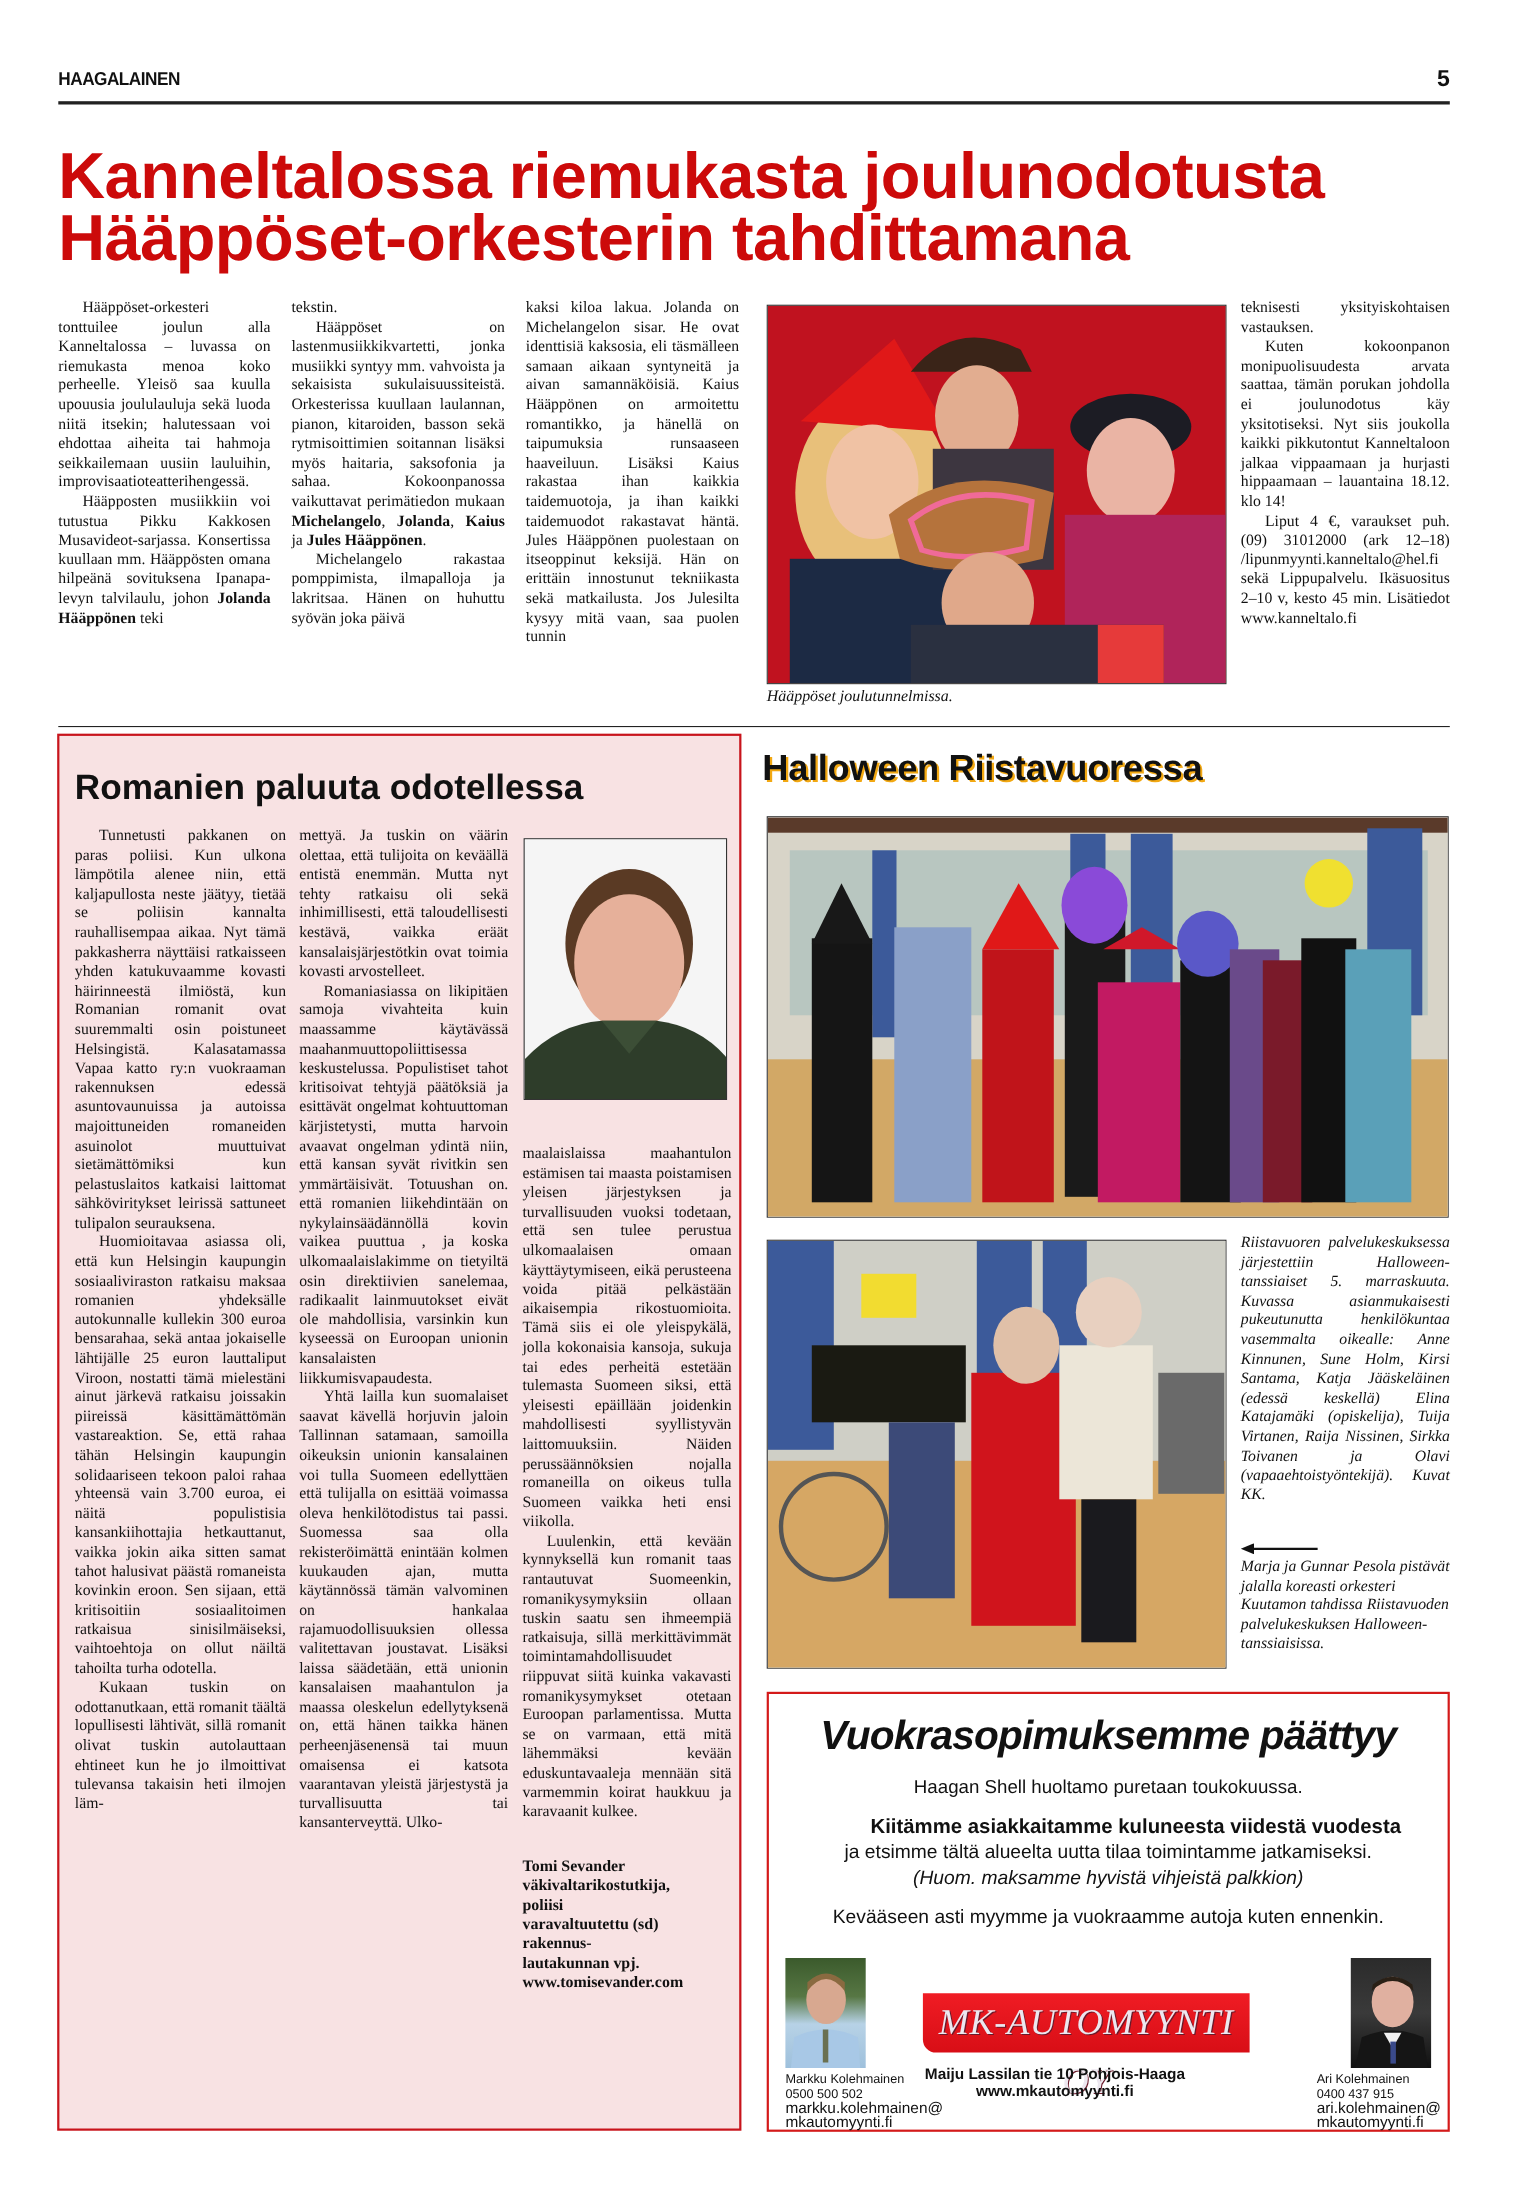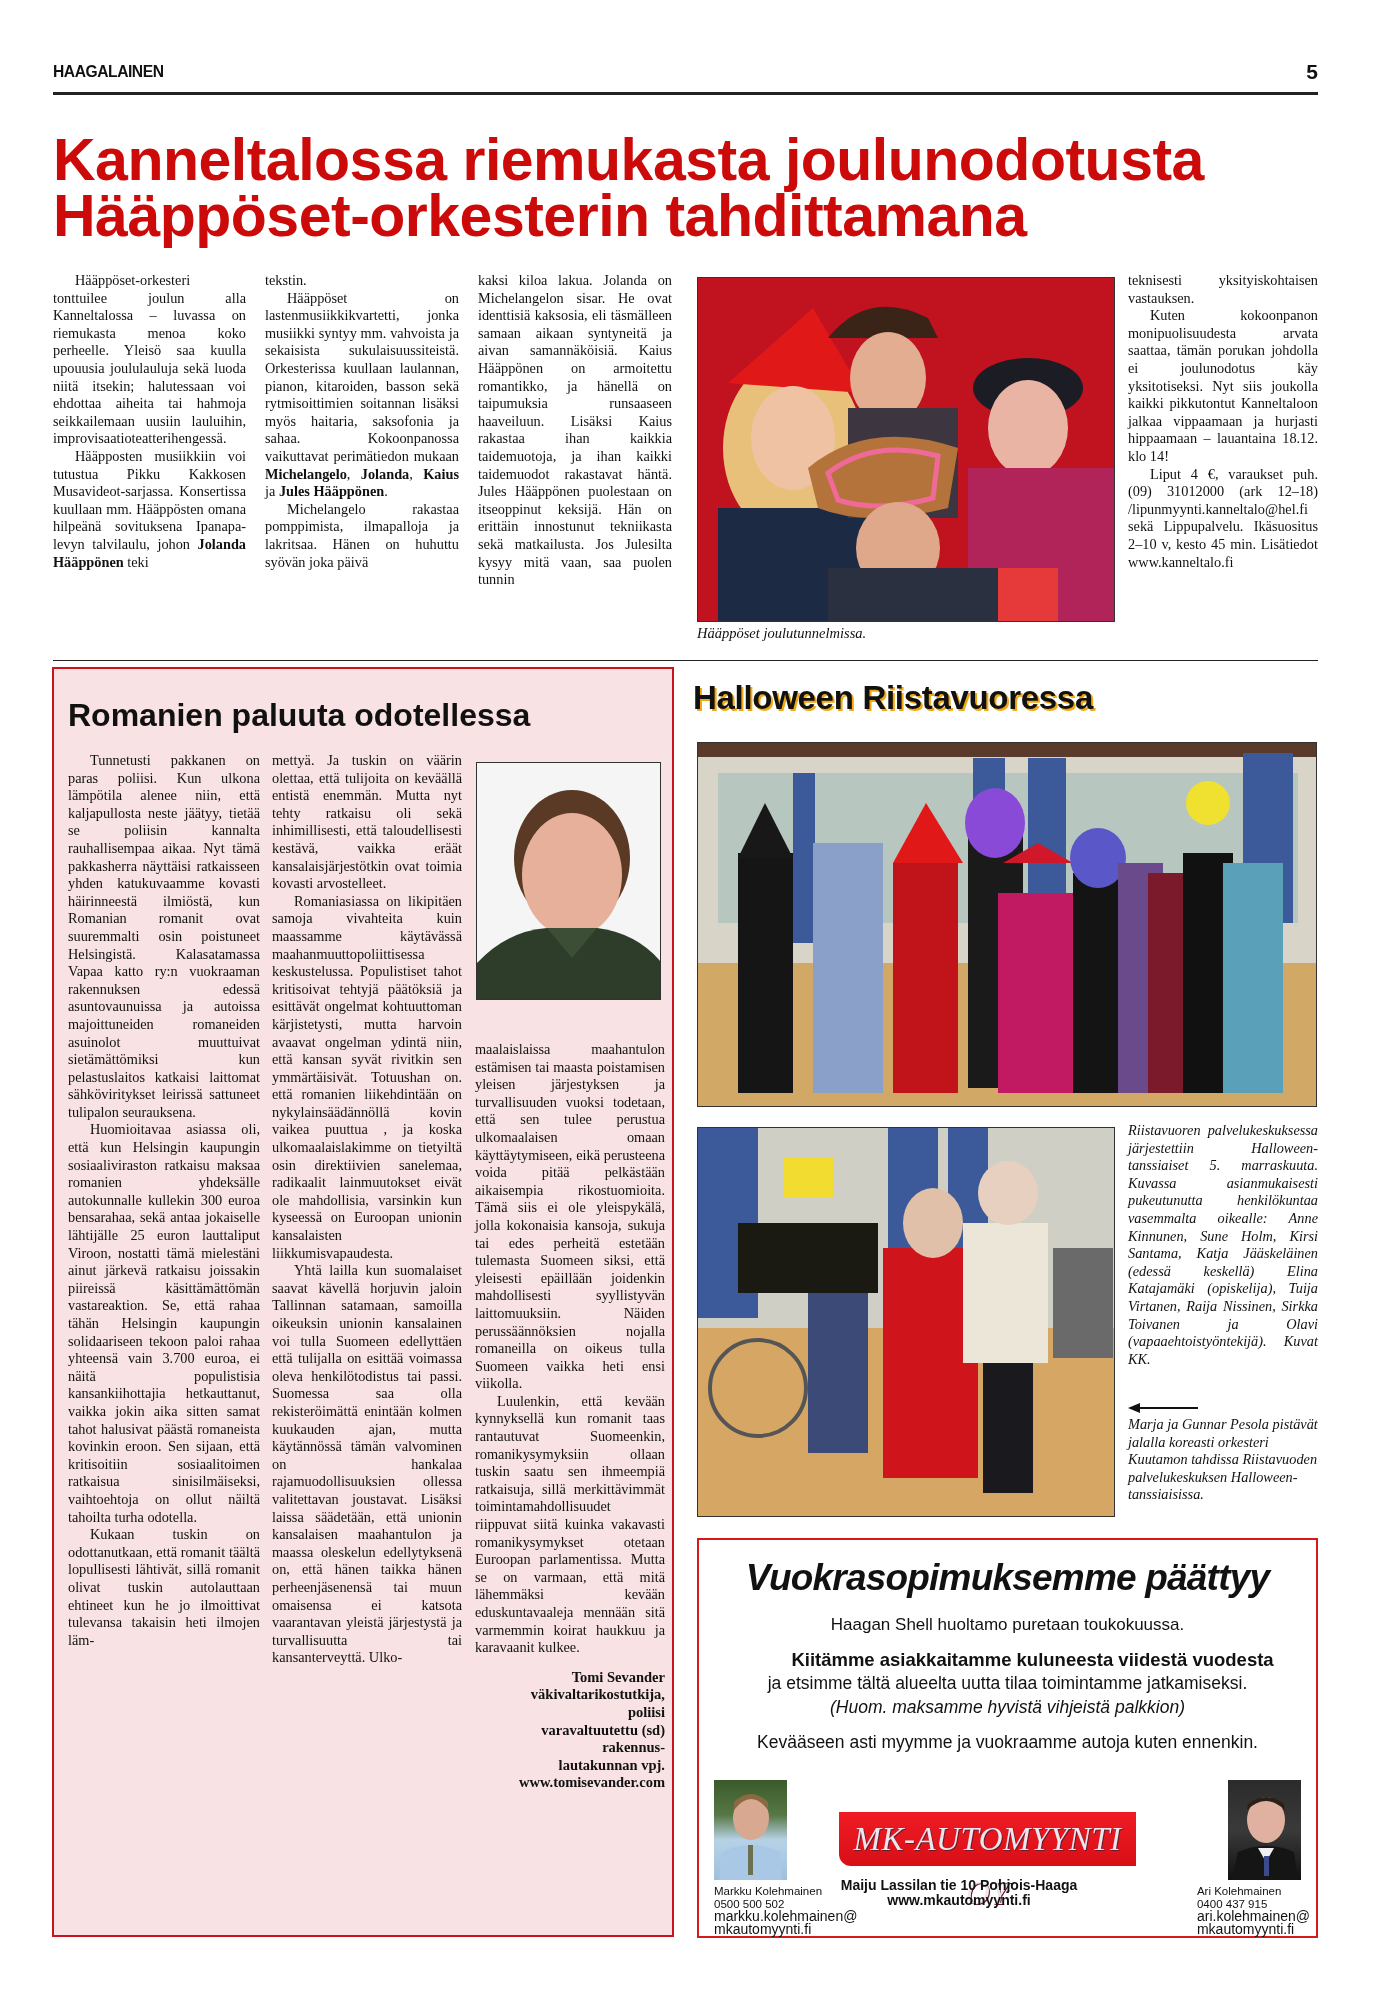--- a/index.html
+++ b/index.html
@@ -31,21 +31,21 @@
   .caption1 { left: 697px; top: 625px; font-style: italic; font-size: 14.5px; }
   .mid-rule { left: 53px; top: 660px; width: 1265px; height: 1px; background: #222; }
 
   
   .opbox { left: 52px; top: 667px; width: 622px; height: 1270px; background: #f8e2e3; border: 2px solid #c8141c; }
   .op-title { left: 68px; top: 697px; font-family: "Liberation Sans", sans-serif; font-weight: 700; font-size: 32px; }
   .op-c1 { left: 68px; top: 752px; width: 192px; }
   .op-c2 { left: 272px; top: 752px; width: 190px; }
   .op-c3 { left: 475px; top: 1041px; width: 190px; }
   .op-photo { left: 476px; top: 762px; width: 185px; height: 238px; border: 1px solid #333; overflow: hidden; background: #f3f3f3; }
-  .signature { text-align: right; font-weight: 700; font-size: 14.5px; line-height: 17.6px; margin-top: 12px; }
+  .signature { font-weight: 700; font-size: 14.5px; line-height: 17.6px; margin-top: 32px; }
 
   
   .hw-title { left: 693px; top: 679px; font-family: "Liberation Sans", sans-serif; font-weight: 700; font-size: 33px; color: #111; text-shadow: 2px 2px 0 #f2a812; letter-spacing: -0.3px; }
   .hw-photo1 { left: 697px; top: 742px; width: 620px; height: 365px; border: 1px solid #333; overflow: hidden; }
   .hw-photo2 { left: 697px; top: 1127px; width: 418px; height: 390px; border: 1px solid #333; overflow: hidden; }
   .hw-cap1 { left: 1128px; top: 1122px; width: 190px; font-style: italic; font-size: 14.3px; line-height: 17.6px; text-align: justify; }
   .hw-arrow { left: 1128px; top: 1403px; width: 70px; height: 10px; }
   .hw-cap2 { left: 1128px; top: 1416px; width: 190px; font-style: italic; font-size: 14.3px; line-height: 17.6px; }
 
   

